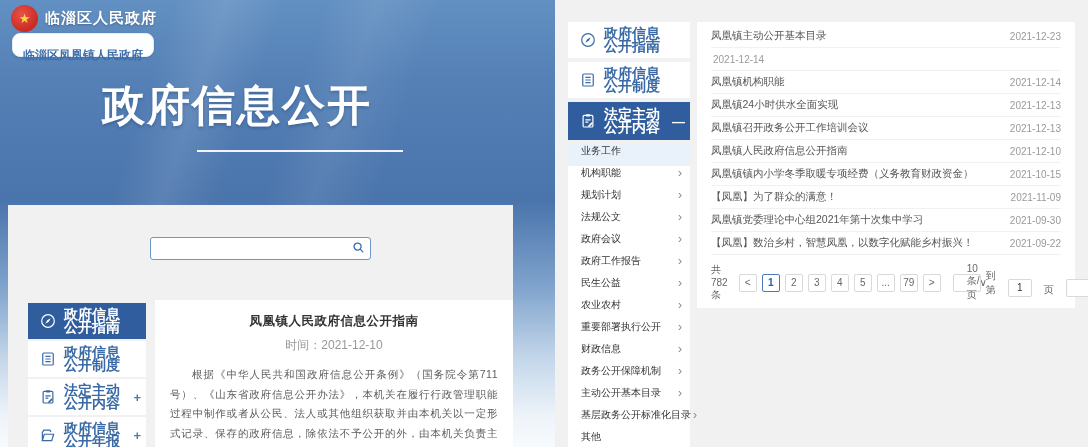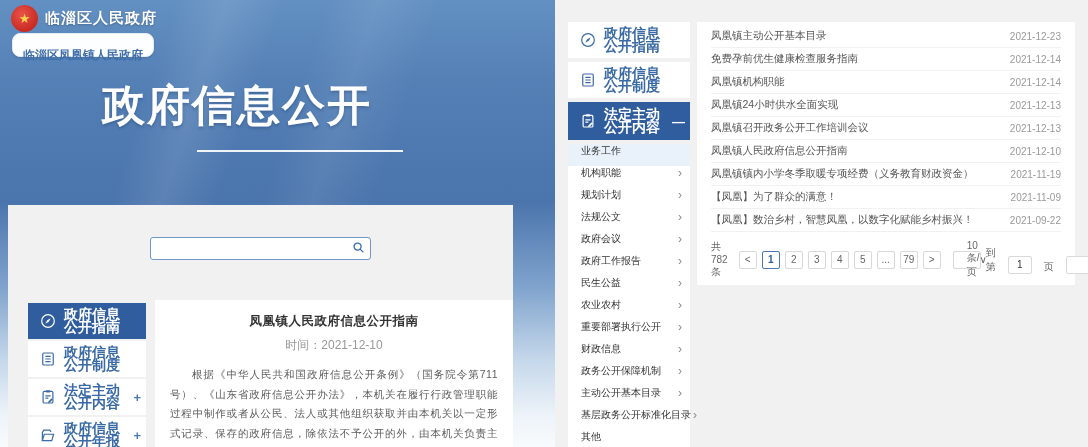--- a/index.html
+++ b/index.html
@@ -226,46 +226,49 @@
           </div>
       </div>
     </div>
 
     <div class="list-card">
       <div class="row">
           <span class="t">凤凰镇主动公开基本目录</span>
           <span class="d">2021-12-23</span>
         </div>
       <div class="row">
-          <span class="t">免费孕前优生健康检查服务指南</span>
           <span class="d">2021-12-14</span>
         </div>
       <div class="row">
           <span class="t">凤凰镇机构职能</span>
           <span class="d">2021-12-14</span>
         </div>
       <div class="row">
           <span class="t">凤凰镇24小时供水全面实现</span>
           <span class="d">2021-12-13</span>
         </div>
       <div class="row">
           <span class="t">凤凰镇召开政务公开工作培训会议</span>
           <span class="d">2021-12-13</span>
         </div>
       <div class="row">
           <span class="t">凤凰镇人民政府信息公开指南</span>
           <span class="d">2021-12-10</span>
         </div>
       <div class="row">
           <span class="t">凤凰镇镇内小学冬季取暖专项经费（义务教育财政资金）</span>
-          <span class="d">2021-11-19</span>
+          <span class="d">2021-10-15</span>
         </div>
       <div class="row">
           <span class="t">【凤凰】为了群众的满意！</span>
           <span class="d">2021-11-09</span>
+        </div>
+      <div class="row">
+          <span class="t">凤凰镇党委理论中心组2021年第十次集中学习</span>
+          <span class="d">2021-09-30</span>
         </div>
       <div class="row">
           <span class="t">【凤凰】数治乡村，智慧凤凰，以数字化赋能乡村振兴！</span>
           <span class="d">2021-09-22</span>
         </div>
 
       <div class="pager">
         <span class="pg-total">共 782 条</span>
         <span class="pg-box">&lt;</span>
         <span class="pg-box active">1</span>

